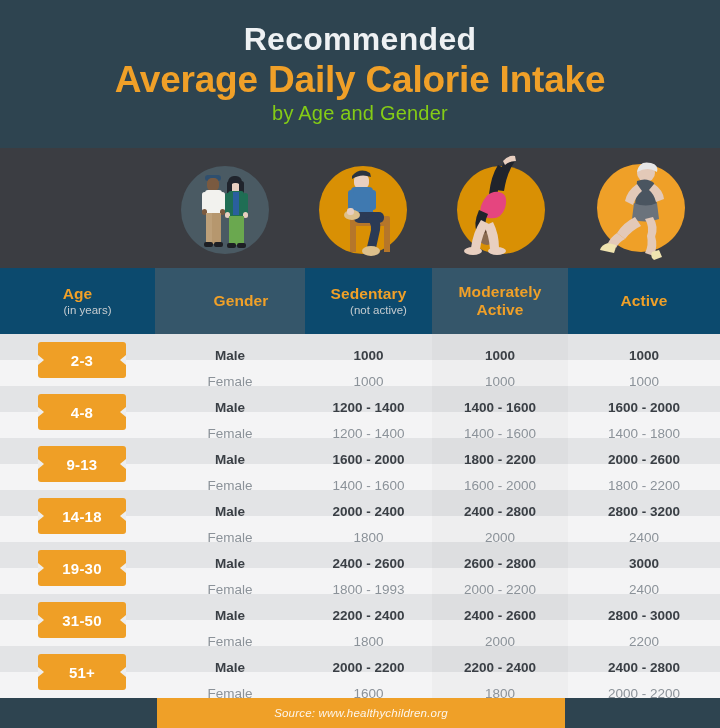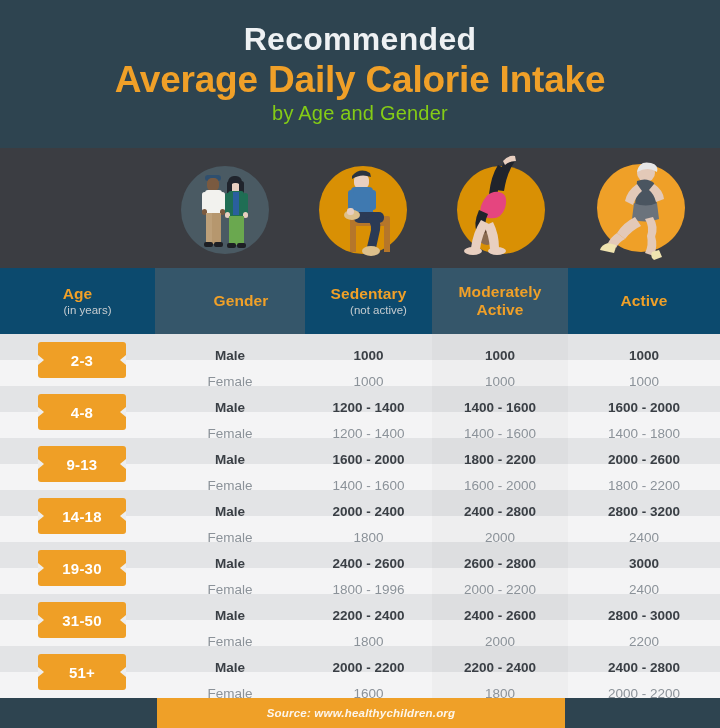--- a/index.html
+++ b/index.html
@@ -109,21 +109,21 @@
   .footer {
     position:absolute; left:0; top:698px; width:720px; height:30px;
     background:#2e4450;
   }
   .footer-band {
     position:absolute; left:157px; top:0; width:408px; height:30px;
     background:#efa028;
     display:flex; align-items:center; justify-content:center;
   }
   .footer-text {
-    color:#fdf6ec; font-size:11.5px; font-style:italic; letter-spacing:.2px;font-weight:bold;
+    color:#fdf6ec; font-size:11.5px; font-style:italic; letter-spacing:.2px;
   }
 </style>
 </head>
 <body>
 
 <div class="infographic">
 
   <div class="title-band">
     <div class="title-line1">Recommended</div>
     <div class="title-line2">Average Daily Calorie Intake</div>
@@ -365,21 +365,21 @@
         <div class="subrow male">
           <div class="coltint" style="left: 432px; width: 136px;"></div>
           <div class="cell" style="left: 155px; width: 150px;">Male</div>
           <div class="cell" style="left: 305px; width: 127px;">2400 - 2600</div>
           <div class="cell" style="left: 432px; width: 136px;">2600 - 2800</div>
           <div class="cell" style="left: 568px; width: 152px;">3000</div>
         </div>
         <div class="subrow female">
           <div class="coltint" style="left: 432px; width: 136px;"></div>
           <div class="cell" style="left: 155px; width: 150px;">Female</div>
-          <div class="cell" style="left: 305px; width: 127px;">1800 - 1996</div>
+          <div class="cell" style="left: 305px; width: 127px;">1800 - 1993</div>
           <div class="cell" style="left: 432px; width: 136px;">2000 - 2200</div>
           <div class="cell" style="left: 568px; width: 152px;">2400</div>
         </div>
         <div class="age-badge-wrap">
           <div class="age-badge">
             <span class="notch left"></span>
             <span class="age-badge-text">19-30</span>
             <span class="notch right"></span>
           </div>
         </div>

